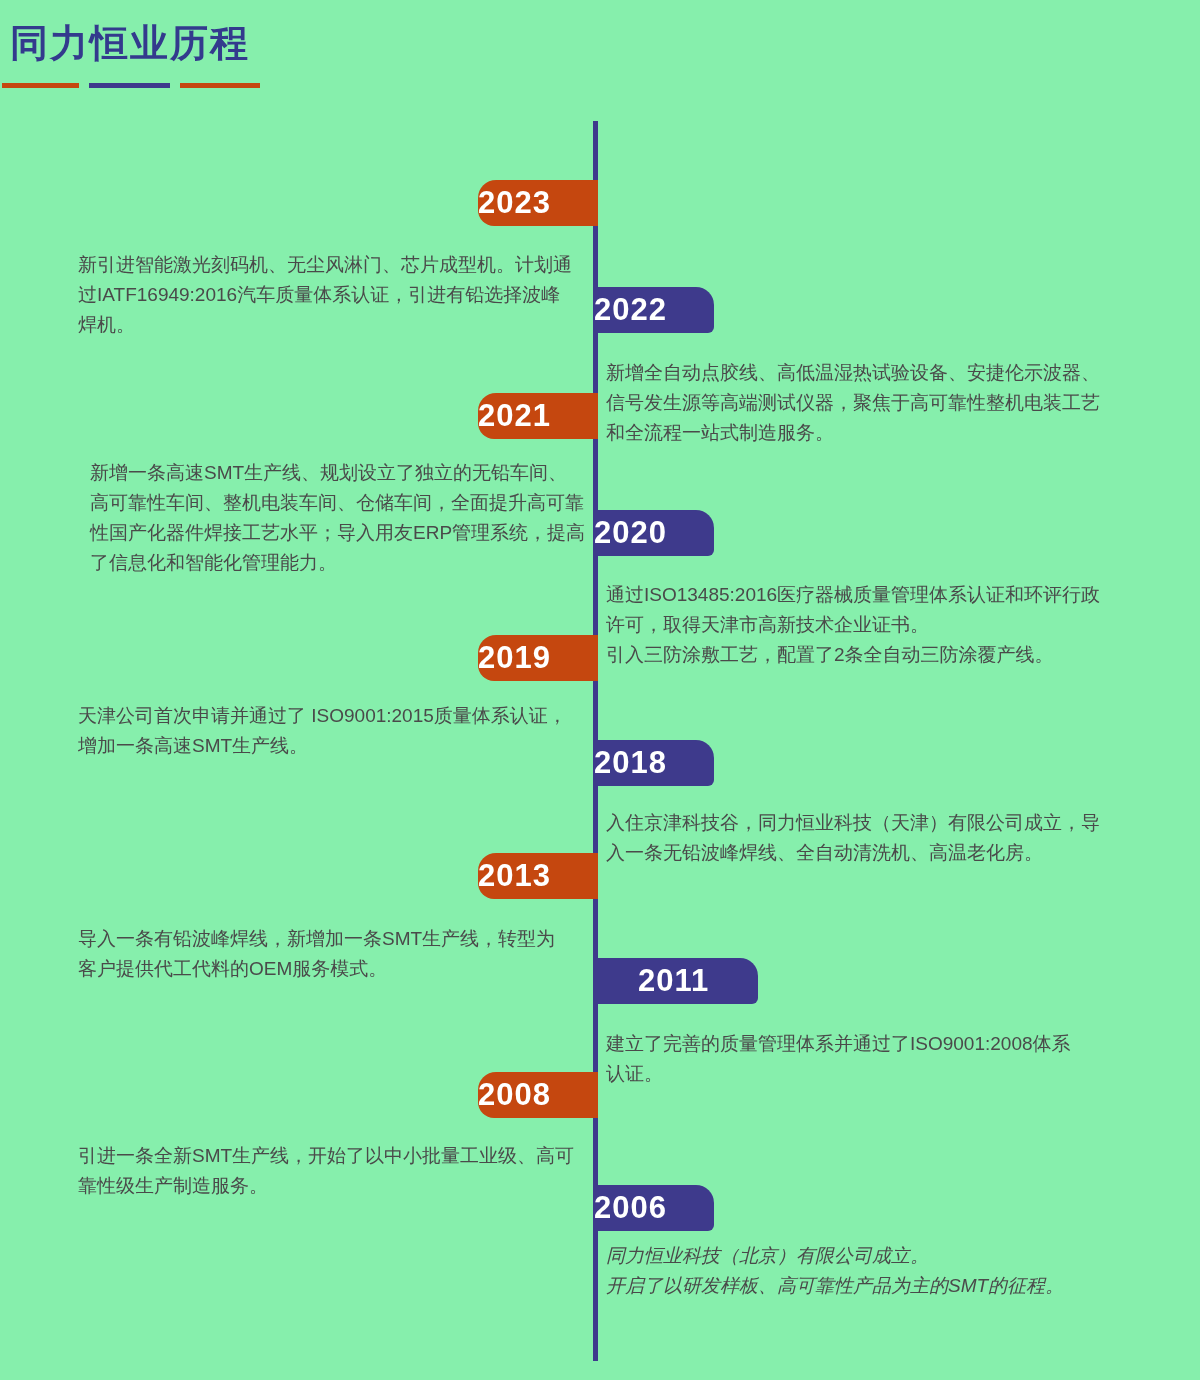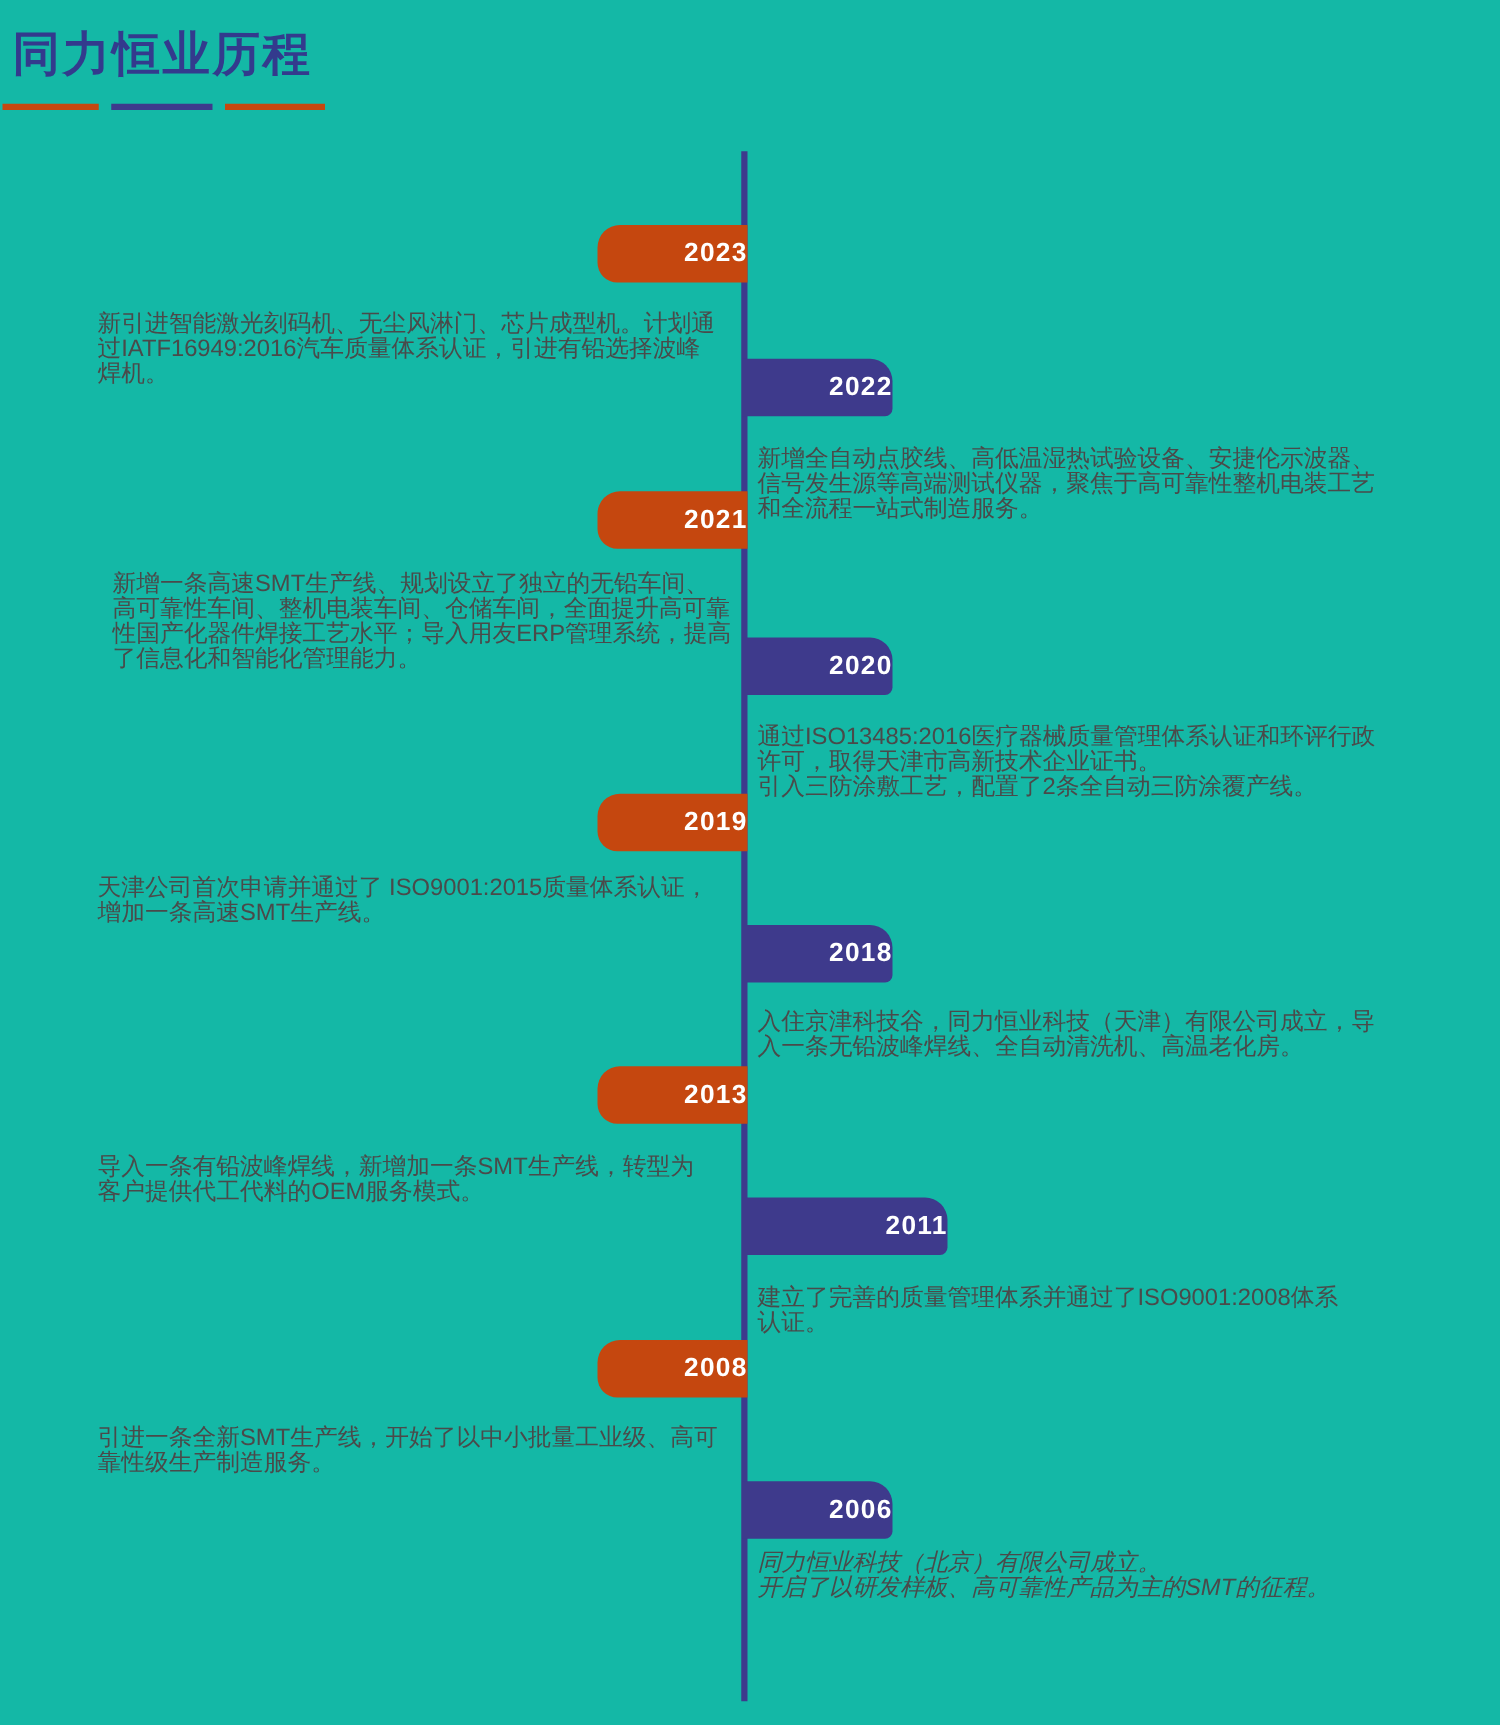--- a/index.html
+++ b/index.html
@@ -5,21 +5,21 @@
   html, body {
     margin: 0;
     padding: 0;
     background: #ffffff;
     font-family: "Liberation Sans", "DejaVu Sans", sans-serif;
   }
   .page {
     position: relative;
     width: 1200px;
     height: 1380px;
-    background: #14b8a6;
+    background: #86efac;
     overflow: hidden;
   }
   .page-title {
     position: absolute;
     left: 10px;
     top: 18px;
     font-size: 38px;
     font-weight: bold;
     color: #333A8D;
     letter-spacing: 2px;
@@ -43,42 +43,42 @@
     height: 1240px;
     background: #3E3A8C;
     z-index: 1;
   }
 
   .year-badge {
     position: absolute;
     width: 120px;
     height: 46px;
     line-height: 46px;
-    text-align: right;
+    text-align: left;
     color: #ffffff;
-    font-size: 21px;
+    font-size: 31px;
     font-weight: bold;
     z-index: 2;
     letter-spacing: 1px;
   }
   .year-badge.left {
     left: 478px;
     background: #C5470F;
     border-radius: 18px 0 0 16px;
   }
   .year-badge.right {
     left: 594px;
     background: #3E3A8C;
     border-radius: 0 18px 6px 0;
   }
 
   .event-text {
     position: absolute;
     font-size: 19px;
-    line-height: 20px;
+    line-height: 30px;
     color: #4A4A4A;
     white-space: pre-line;
     z-index: 2;
   }
   .event-text.left  { left: 78px;  width: 505px; }
   .event-text.right { left: 606px; width: 540px; }
 </style>
 </head>
 <body>
 

